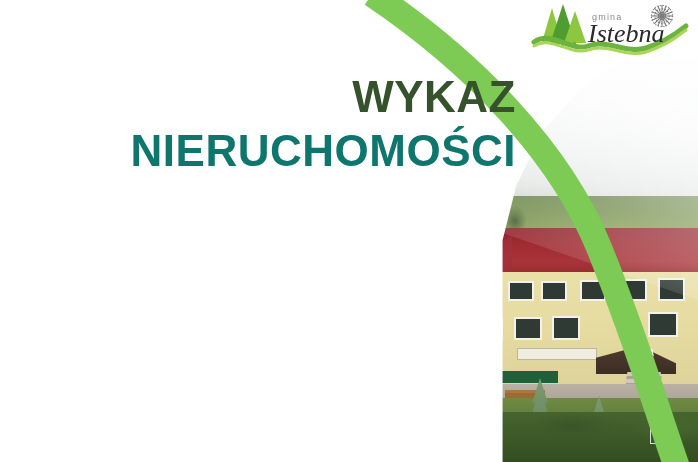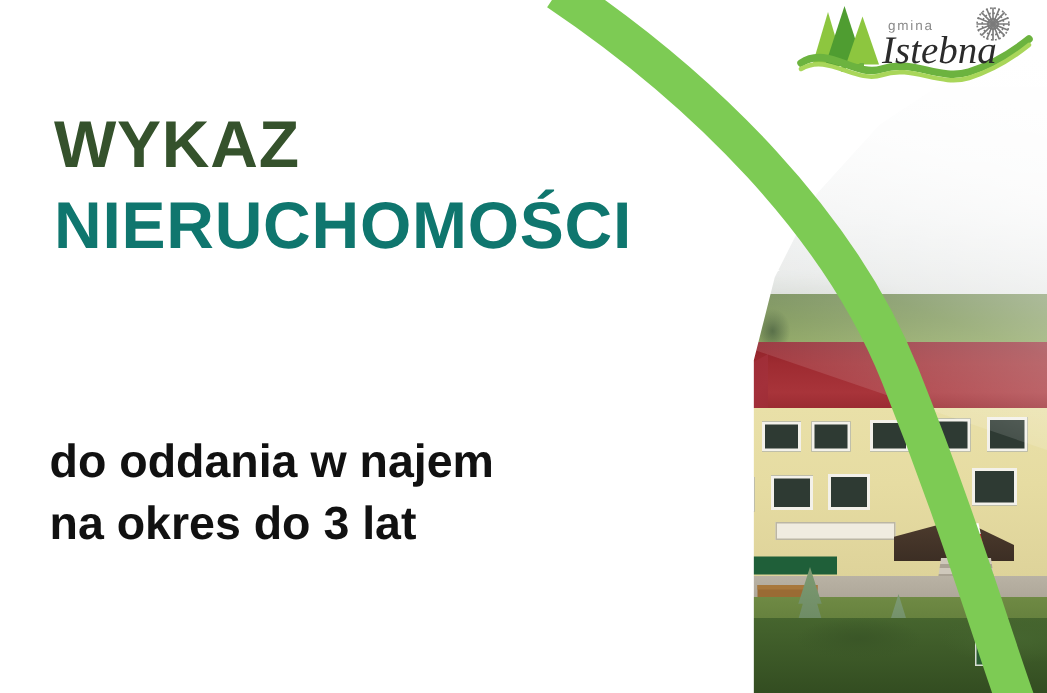--- a/index.html
+++ b/index.html
@@ -349,20 +349,21 @@
     height: 462px;
     pointer-events: none;
   }
 
   
   .headline {
     position: absolute;
     left: 36px;
     top: 70px;
     width: 480px;
+    text-align: right;
   }
   .headline-line {
     font-size: 44px;
     font-weight: bold;
     letter-spacing: 0.5px;
     line-height: 1.22;
     white-space: nowrap;
   }
 
   .subhead {
@@ -454,24 +455,20 @@
 
   <svg class="arc" viewBox="0 0 698 462">
     <path d="M 372,-6 C 470,60 560,150 600,250 C 640,350 660,420 678,470" fill="none" stroke="#7dcb54" stroke-width="26" stroke-linecap="butt"></path>
   </svg>
 
   <div class="headline">
     <div class="headline-line" style="color:#35522c;">WYKAZ</div>
     <div class="headline-line" style="color:#0f766e;">NIERUCHOMOŚCI</div>
   </div>
 
-  <div class="subhead">
-    <div class="subhead-line">do oddania w najem</div>
-    <div class="subhead-line">na okres do 3 lat</div>
-  </div>
 
   <div class="logo">
     <svg viewBox="0 0 160 56" width="160" height="56">
 
       <g>
         <path d="M 22,6 L 32,40 L 12,40 Z" fill="#8dc63f"></path>
         <path d="M 33,2 L 46,42 L 20,42 Z" fill="#4f9d31"></path>
         <path d="M 45,9 L 56,41 L 34,41 Z" fill="#8dc63f"></path>
         <rect x="31" y="40" width="3" height="6" fill="#4f9d31"></rect>
         <rect x="43" y="40" width="3" height="6" fill="#6cb33f"></rect>

